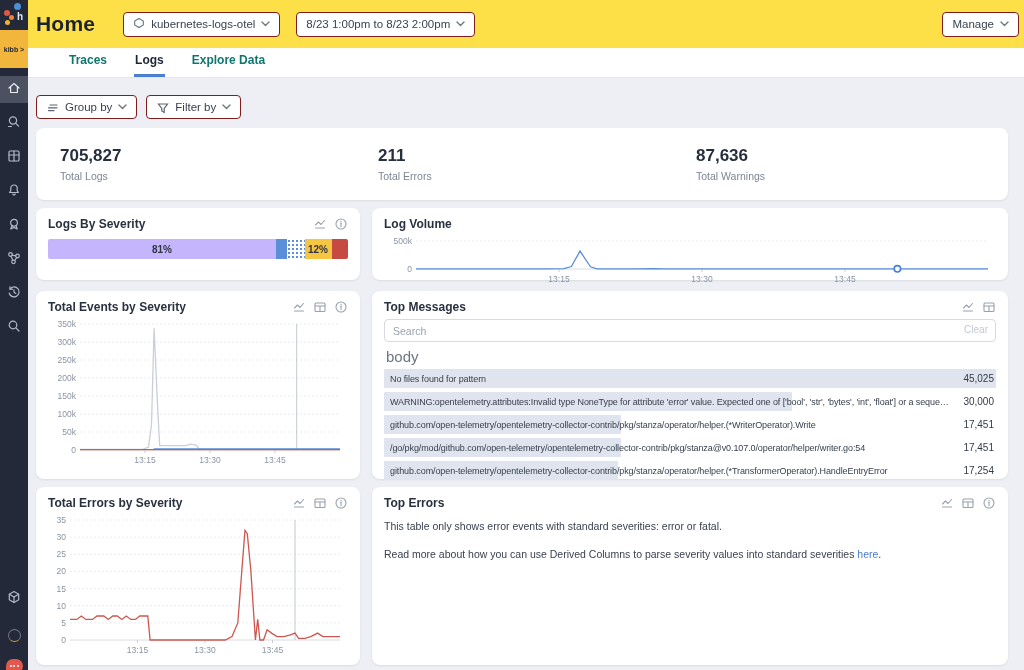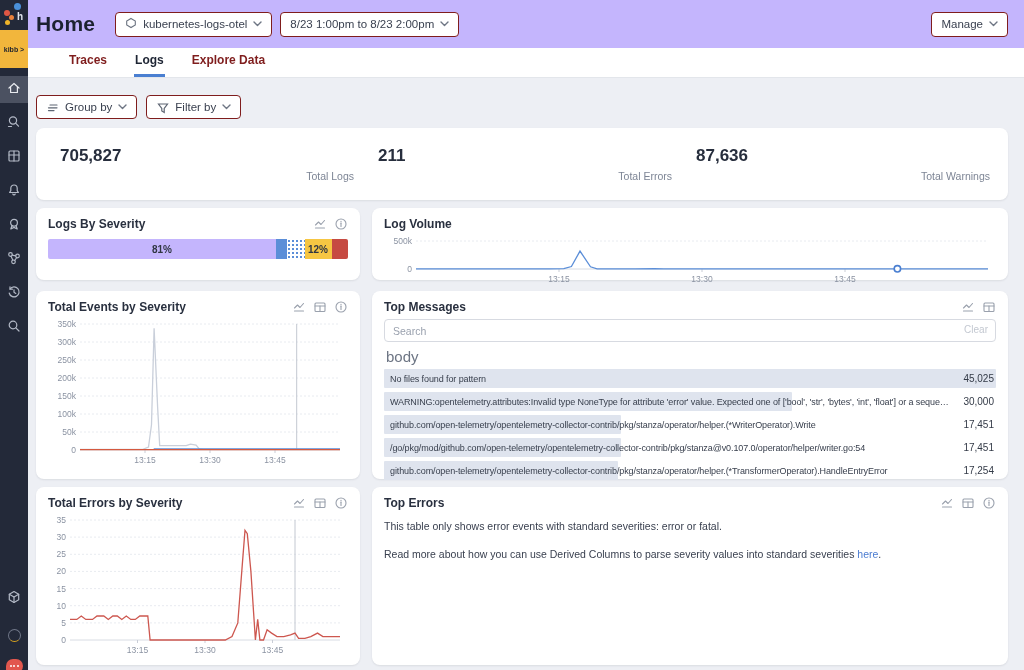--- a/index.html
+++ b/index.html
@@ -19,44 +19,44 @@
   .nav-item.active{background:#4b5161;}
   .nav-item.active svg{stroke:#e8eaef;}
   .sidebar-bottom{margin-top:auto;display:flex;flex-direction:column;align-items:center;gap:10px;padding-bottom:2px;width:100%;}
   .avatar-ring{width:13px;height:13px;border-radius:50%;border:1.4px solid #707788;border-bottom-color:#d7a21f;}
   .chat-badge{width:17px;height:14px;border-radius:8px 8px 8px 2px;background:#e2574e;
     display:flex;align-items:center;justify-content:center;gap:1.5px;margin-bottom:-5px;cursor:pointer;}
   .chat-badge i{width:2px;height:2px;border-radius:50%;background:#fff;}
 
   
   .main{margin-left:28px;}
-  .topbar{background:#c4b5fd;height:48px;display:flex;align-items:center;padding:0 16px 0 8px;gap:8px;}
+  .topbar{background:#fde047;height:48px;display:flex;align-items:center;padding:0 5px 0 8px;gap:16px;}
   .page-title{font-size:21px;font-weight:bold;color:#1c2230;margin:0 12px 0 0;letter-spacing:.2px;}
   .pill-btn{display:inline-flex;align-items:center;gap:6px;height:25px;padding:0 9px;
     border:1px solid #7f1d1d;border-radius:4px;background:#fff;font-size:11.5px;color:#3a4150;cursor:pointer;white-space:nowrap;}
   .pill-btn svg{flex:none;}
   .chev{width:9px;height:6px;flex:none;}
   .chev polyline{fill:none;stroke:#6e7684;stroke-width:1.4;stroke-linecap:round;stroke-linejoin:round;}
   .manage-btn{margin-left:auto;}
 
   .tabbar{background:#fff;border-bottom:1px solid #e3e6eb;padding-left:40px;display:flex;gap:26px;}
-  .tab{font-size:12px;font-weight:bold;color:#7f1d1d;padding:5px 1px 7px;cursor:pointer;border-bottom:3px solid transparent;}
+  .tab{font-size:12px;font-weight:bold;color:#0f766e;padding:5px 1px 7px;cursor:pointer;border-bottom:3px solid transparent;}
   .tab.active{color:#1e2534;border-bottom-color:#4a7fd1;}
 
   
   .content{padding:9px 16px 0 8px;}
   .controls{display:flex;gap:9px;margin:8px 0 9px;}
   .controls .pill-btn{height:24px;background:#fff;}
   .controls svg{stroke:#5d6573;fill:none;stroke-width:1.2;stroke-linecap:round;}
 
   .card{background:#fff;border-radius:8px;box-shadow:0 1px 2px rgba(25,31,45,.09);}
   .stats-card{height:72px;display:flex;align-items:center;}
   .stat{width:318px;padding-left:24px;}
   .stat-value{font-size:17px;font-weight:bold;color:#272e3d;}
-  .stat-label{font-size:10.5px;color:#7d8595;margin-top:4px;text-align:right;}
+  .stat-label{font-size:10.5px;color:#7d8595;margin-top:4px;}
 
   .grid-row{display:flex;gap:12px;margin-top:8px;align-items:stretch;}
   .left-col{width:324px;flex:none;}
   .right-col{flex:1;min-width:0;}
   .panel{padding:9px 12px;}
   .panel-head{display:flex;align-items:center;margin-bottom:5px;}
   .panel-title{font-size:12px;font-weight:bold;color:#29303f;}
   .head-icons{margin-left:auto;display:flex;gap:7px;align-items:center;}
   .head-icons svg{stroke:#9aa1ad;fill:none;stroke-width:1.1;stroke-linecap:round;stroke-linejoin:round;cursor:pointer;}
 

